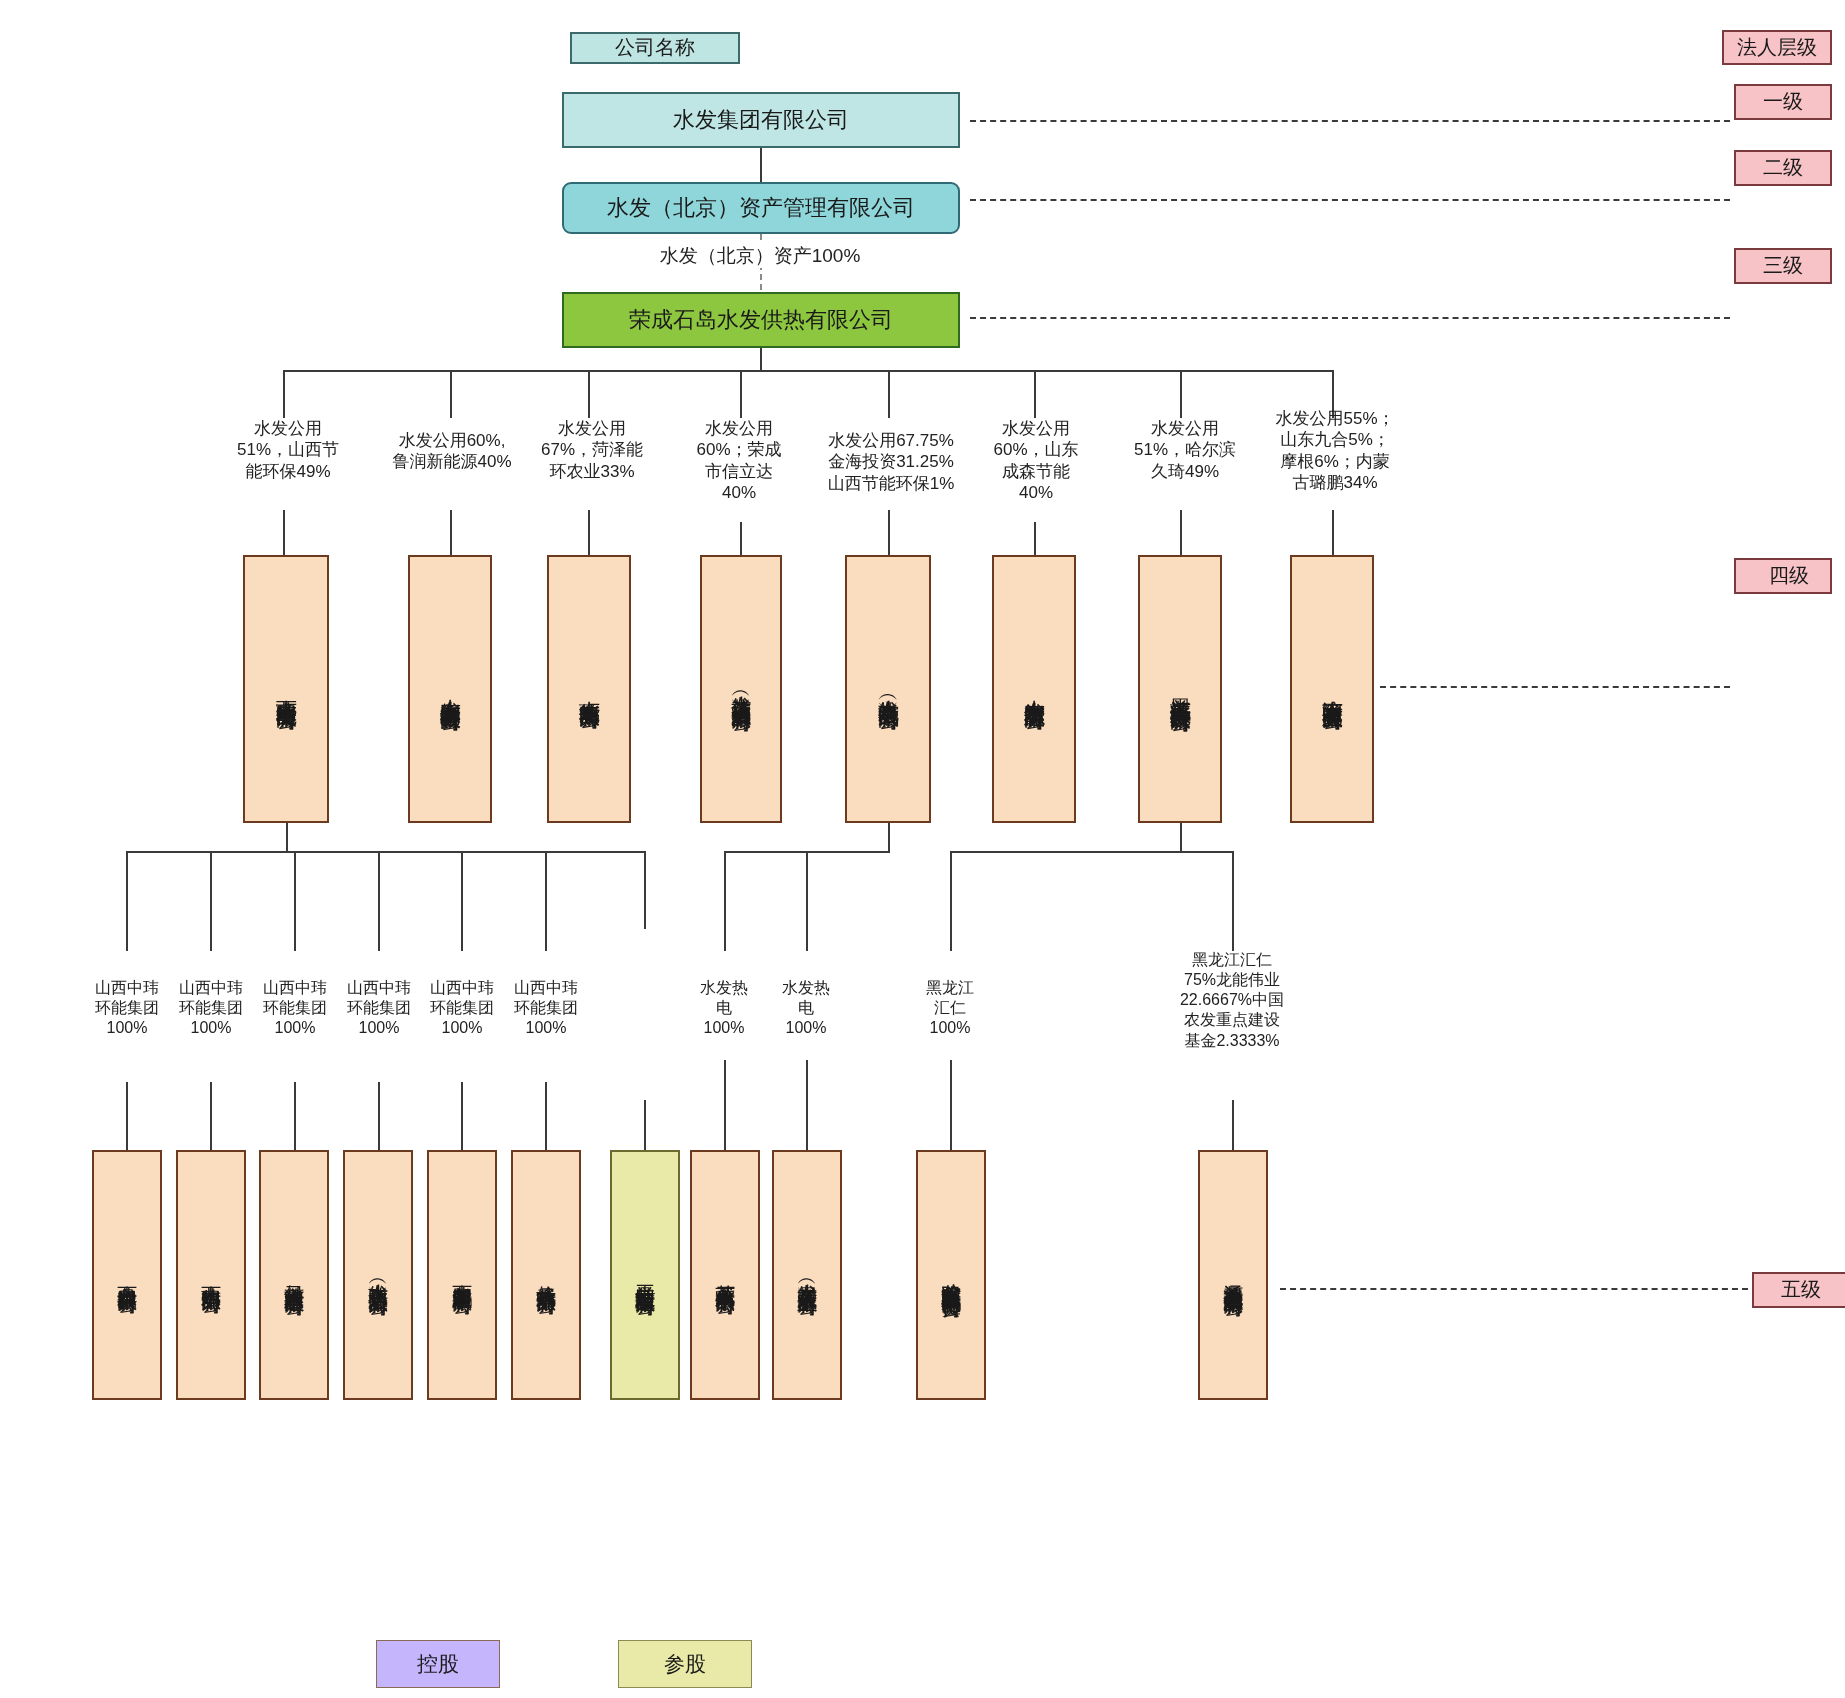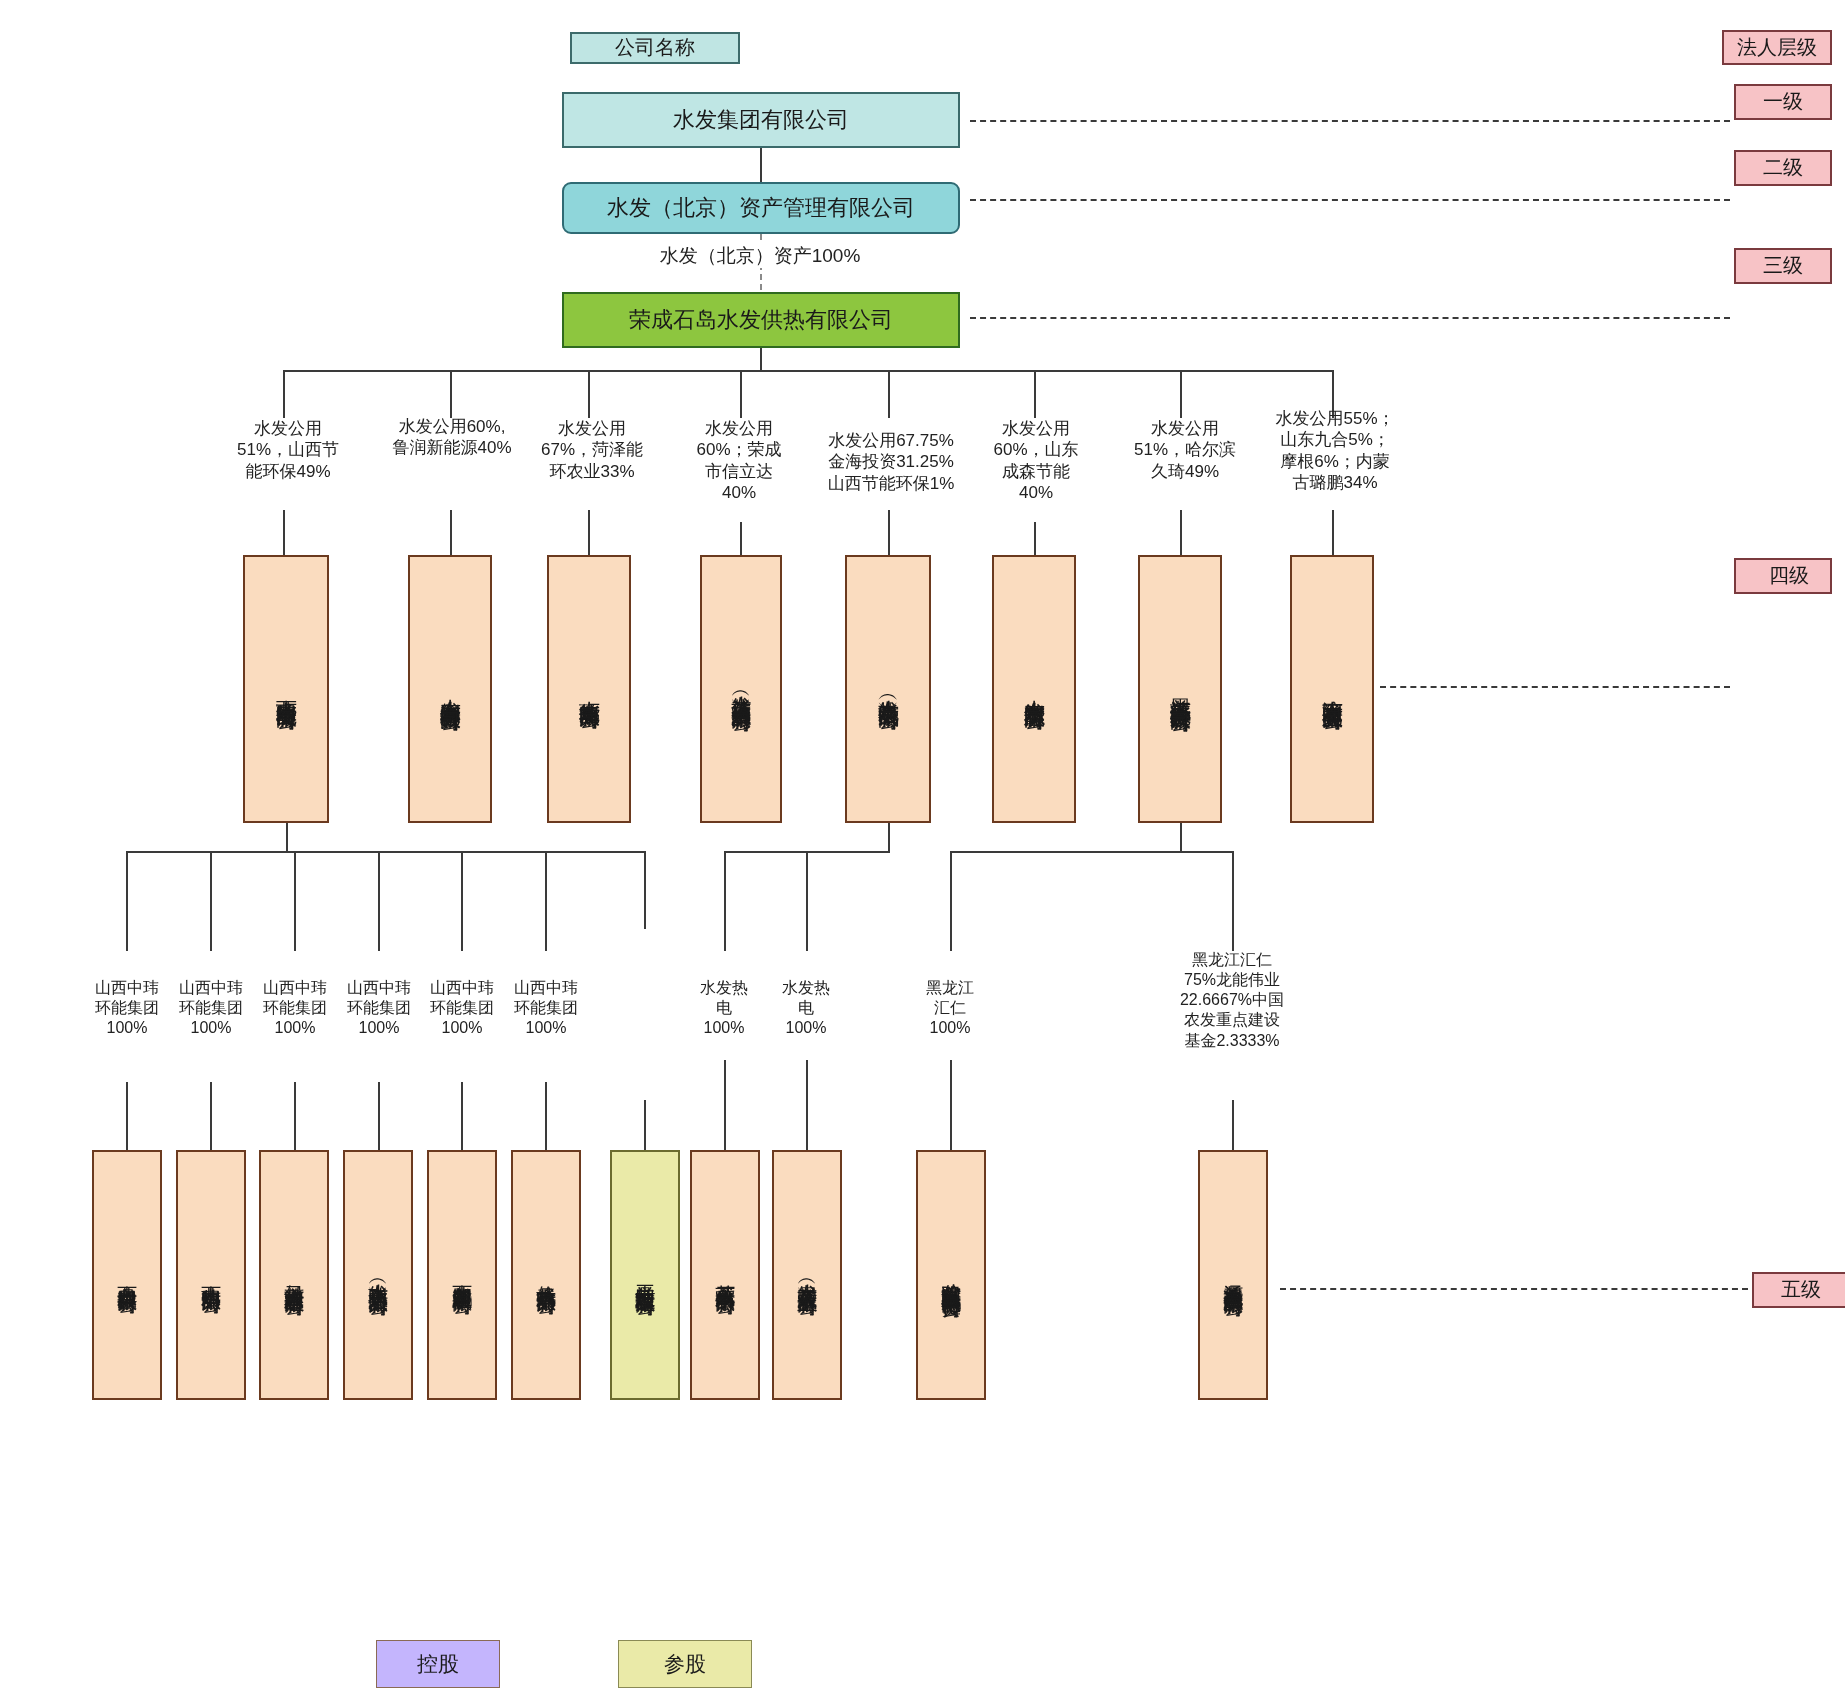--- a/index.html
+++ b/index.html
@@ -133,21 +133,21 @@
   <div class="ln vln" style="left:588px;top:370px;height:48px;"></div>
   <div class="ln vln" style="left:740px;top:370px;height:48px;"></div>
   <div class="ln vln" style="left:888px;top:370px;height:48px;"></div>
   <div class="ln vln" style="left:1034px;top:370px;height:48px;"></div>
   <div class="ln vln" style="left:1180px;top:370px;height:48px;"></div>
   <div class="ln vln" style="left:1332px;top:370px;height:48px;"></div>
 
   <div class="lbl" style="left:213px;top:418px;width:150px;font-size:17px;">水发公用
 51%，山西节
 能环保49%</div>
-  <div class="lbl" style="left:366px;top:416px;width:172px;font-size:17px;">水发公用60%,
+  <div class="lbl" style="left:366px;top:430px;width:172px;font-size:17px;">水发公用60%,
 鲁润新能源40%</div>
   <div class="lbl" style="left:517px;top:418px;width:150px;font-size:17px;">水发公用
 67%，菏泽能
 环农业33%</div>
   <div class="lbl" style="left:673px;top:418px;width:132px;font-size:17px;">水发公用
 60%；荣成
 市信立达
 40%</div>
   <div class="lbl" style="left:800px;top:430px;width:182px;font-size:17px;">水发公用67.75%
 金海投资31.25%

